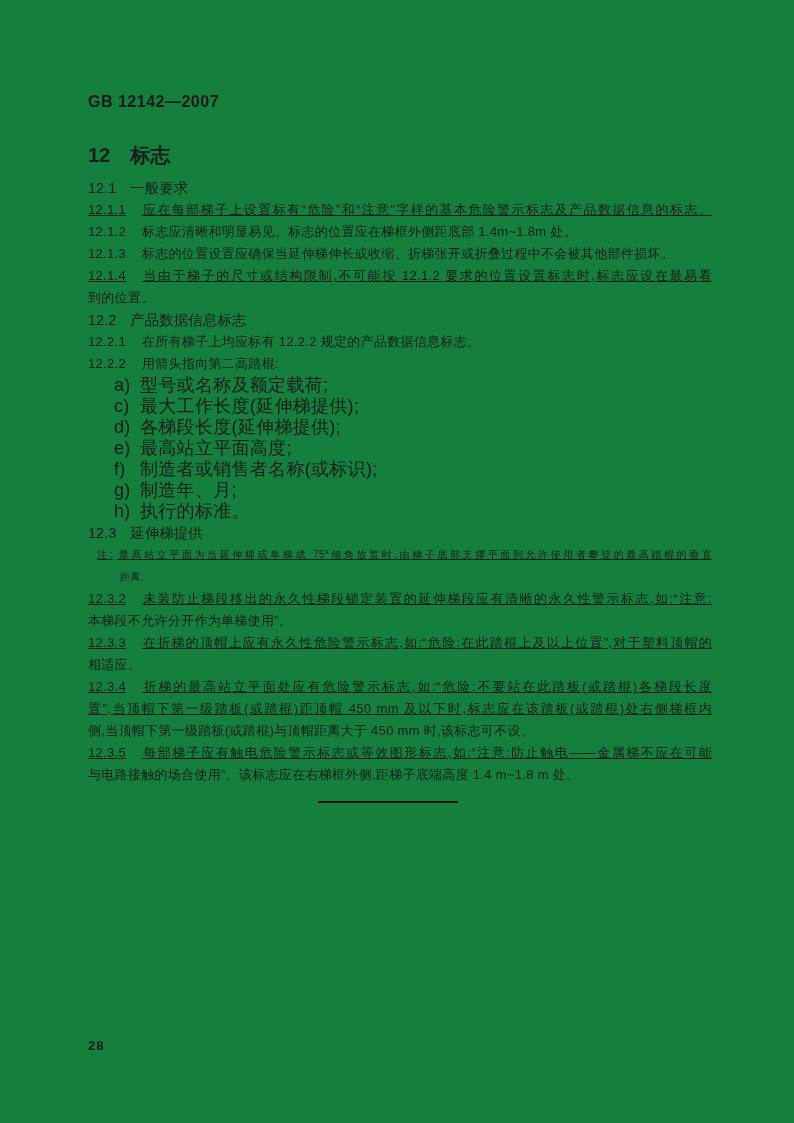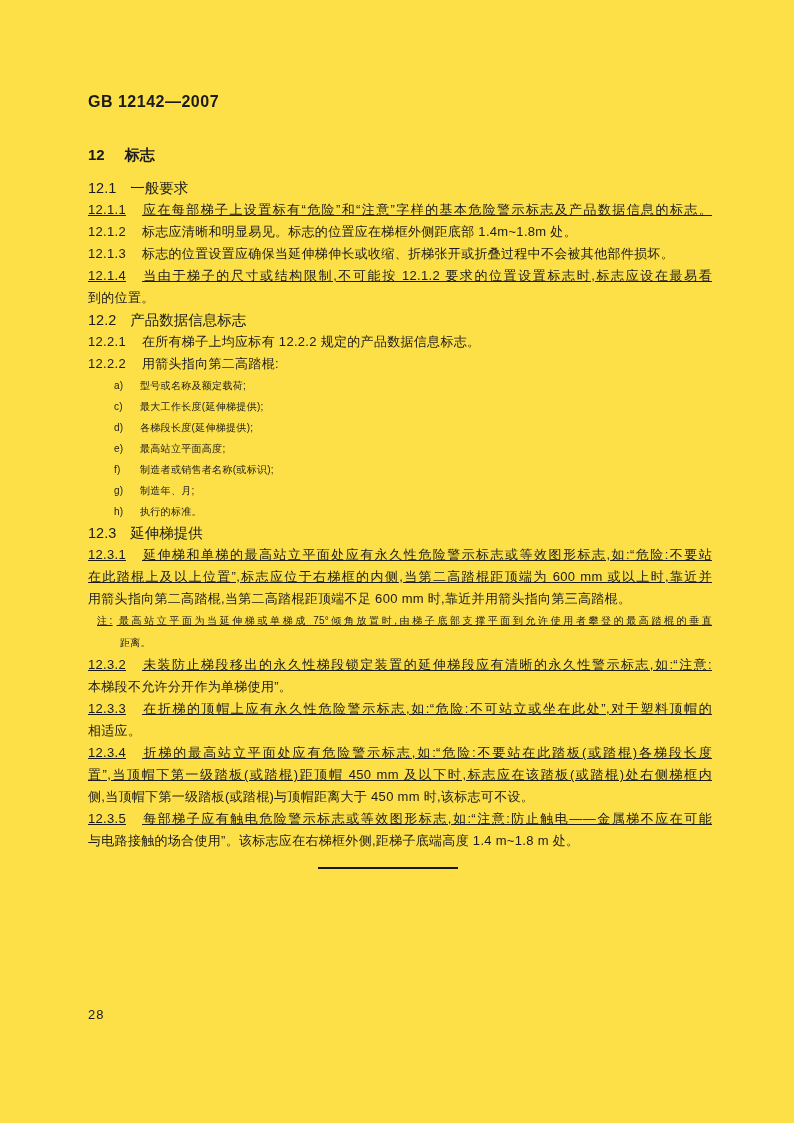--- a/index.html
+++ b/index.html
@@ -6,37 +6,37 @@
     margin: 0;
     padding: 0;
     background: #ffffff;
     font-family: "Liberation Sans", sans-serif;
     color: #1b1b1b;
   }
   .page {
     position: relative;
     width: 794px;
     height: 1123px;
-    background: #fde047;
+    background: #15803d;
     overflow: hidden;
   }
   .content {
     position: absolute;
     left: 88px;
     top: 93px;
     width: 624px;
   }
   .gb-header {
     font-size: 16px;
     font-weight: bold;
     letter-spacing: 0.5px;
     margin-bottom: 33px;
   }
   .chapter {
-    font-size: 15px;
+    font-size: 20px;
     font-weight: bold;
     line-height: 22px;
     margin-bottom: 11px;
   }
   .chapter .num { margin-right: 20px; }
   .section {
     font-size: 14.5px;
     font-weight: normal;
     line-height: 22px;
   }
@@ -50,21 +50,21 @@
     margin-right: 16px;
     white-space: nowrap;
   }
   .line { min-height: 22px; }
   .fill {
     text-align: justify;
     text-align-last: justify;
     text-decoration: underline;
   }
   .list {
-    font-size: 10px;
+    font-size: 18px;
     line-height: 21px;
     padding-left: 26px;
     letter-spacing: 0.3px;
   }
   .li .letter {
     display: inline-block;
     min-width: 26px;
   }
   .note {
     font-size: 10px;
@@ -76,23 +76,23 @@
   .note .cont { padding-left: 23px; }
   .divider {
     width: 140px;
     height: 2px;
     background: #161616;
     margin: 15px 0 0 230px;
   }
   .page-number {
     position: absolute;
     left: 88px;
-    top: 1007px;
+    top: 1038px;
     font-size: 13px;
-    font-weight: normal;
+    font-weight: bold;
     letter-spacing: 1px;
   }
 </style>
 </head>
 <body>
 
 <div class="page">
   <div class="content">
 
     <div class="gb-header">GB 12142—2007</div>
@@ -141,38 +141,33 @@
       <div class="li"><span class="letter">e)</span><span>最高站立平面高度;</span></div>
       <div class="li"><span class="letter">f)</span><span>制造者或销售者名称(或标识);</span></div>
       <div class="li"><span class="letter">g)</span><span>制造年、月;</span></div>
       <div class="li"><span class="letter">h)</span><span>执行的标准。</span></div>
     </div>
 
     <div class="section">
       <span class="num">12.3</span><span>延伸梯提供</span>
     </div>
 
-    <div class="clause">
-      <div class="line fill"><span class="num">12.3.1</span><span>延伸梯和单梯的最高站立平面处应有永久性危险警示标志或等效图形标志,如:“危险:不要站</span></div>
-      <div class="line fill">在此踏棍上及以上位置”,标志应位于右梯框的内侧,当第二高踏棍距顶端为 600 mm 或以上时,靠近并</div>
-      <div class="line">用箭头指向第二高踏棍,当第二高踏棍距顶端不足 600 mm 时,靠近并用箭头指向第三高踏棍。</div>
-    </div>
 
     <div class="note">
       <div class="line fill"><span class="note-label">注:</span><span>最高站立平面为当延伸梯或单梯成 75°倾角放置时,由梯子底部支撑平面到允许使用者攀登的最高踏棍的垂直</span></div>
       <div class="line cont">距离。</div>
     </div>
 
     <div class="clause">
       <div class="line fill"><span class="num">12.3.2</span><span>未装防止梯段移出的永久性梯段锁定装置的延伸梯段应有清晰的永久性警示标志,如:“注意:</span></div>
       <div class="line">本梯段不允许分开作为单梯使用”。</div>
     </div>
 
     <div class="clause">
-      <div class="line fill"><span class="num">12.3.3</span><span>在折梯的顶帽上应有永久性危险警示标志,如:“危险:不可站立或坐在此处”,对于塑料顶帽的</span></div>
+      <div class="line fill"><span class="num">12.3.3</span><span>在折梯的顶帽上应有永久性危险警示标志,如:“危险:在此踏棍上及以上位置”,对于塑料顶帽的</span></div>
       <div class="line">相适应。</div>
     </div>
 
     <div class="clause">
       <div class="line fill"><span class="num">12.3.4</span><span>折梯的最高站立平面处应有危险警示标志,如:“危险:不要站在此踏板(或踏棍)各梯段长度</span></div>
       <div class="line fill">置”,当顶帽下第一级踏板(或踏棍)距顶帽 450 mm 及以下时,标志应在该踏板(或踏棍)处右侧梯框内</div>
       <div class="line">侧,当顶帽下第一级踏板(或踏棍)与顶帽距离大于 450 mm 时,该标志可不设。</div>
     </div>
 
     <div class="clause">

